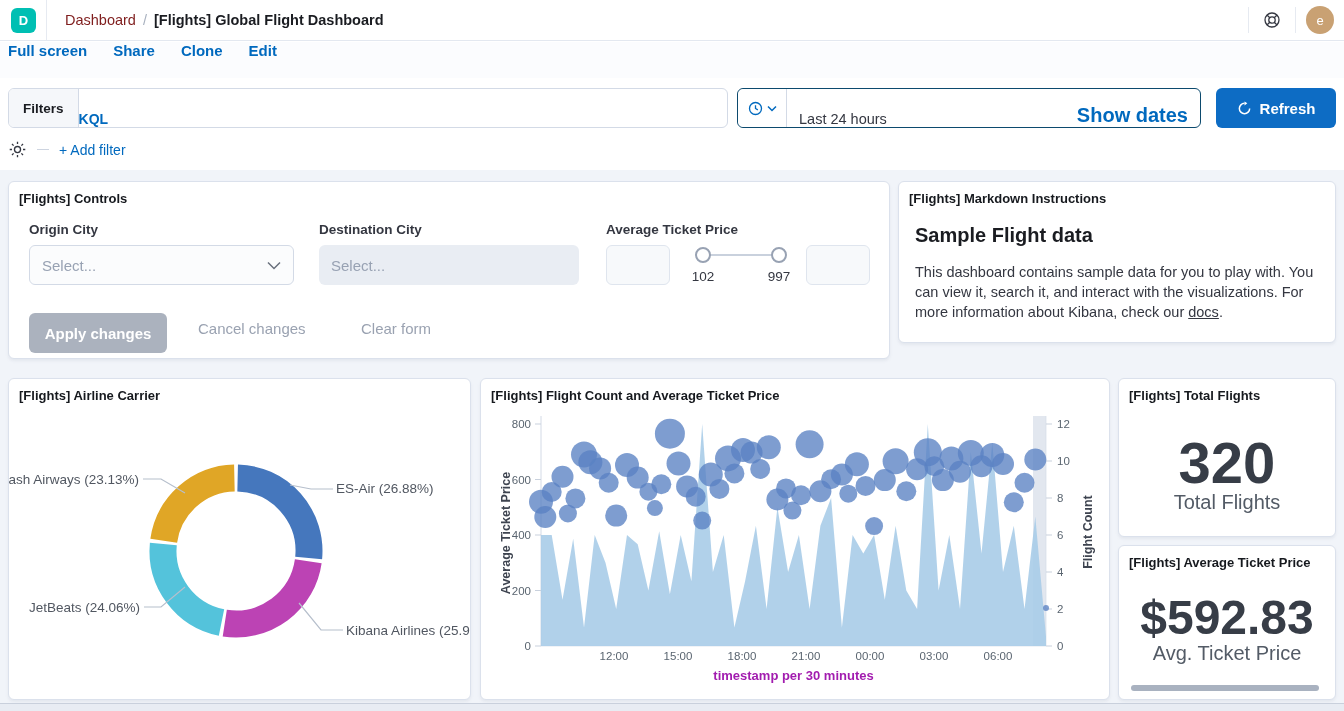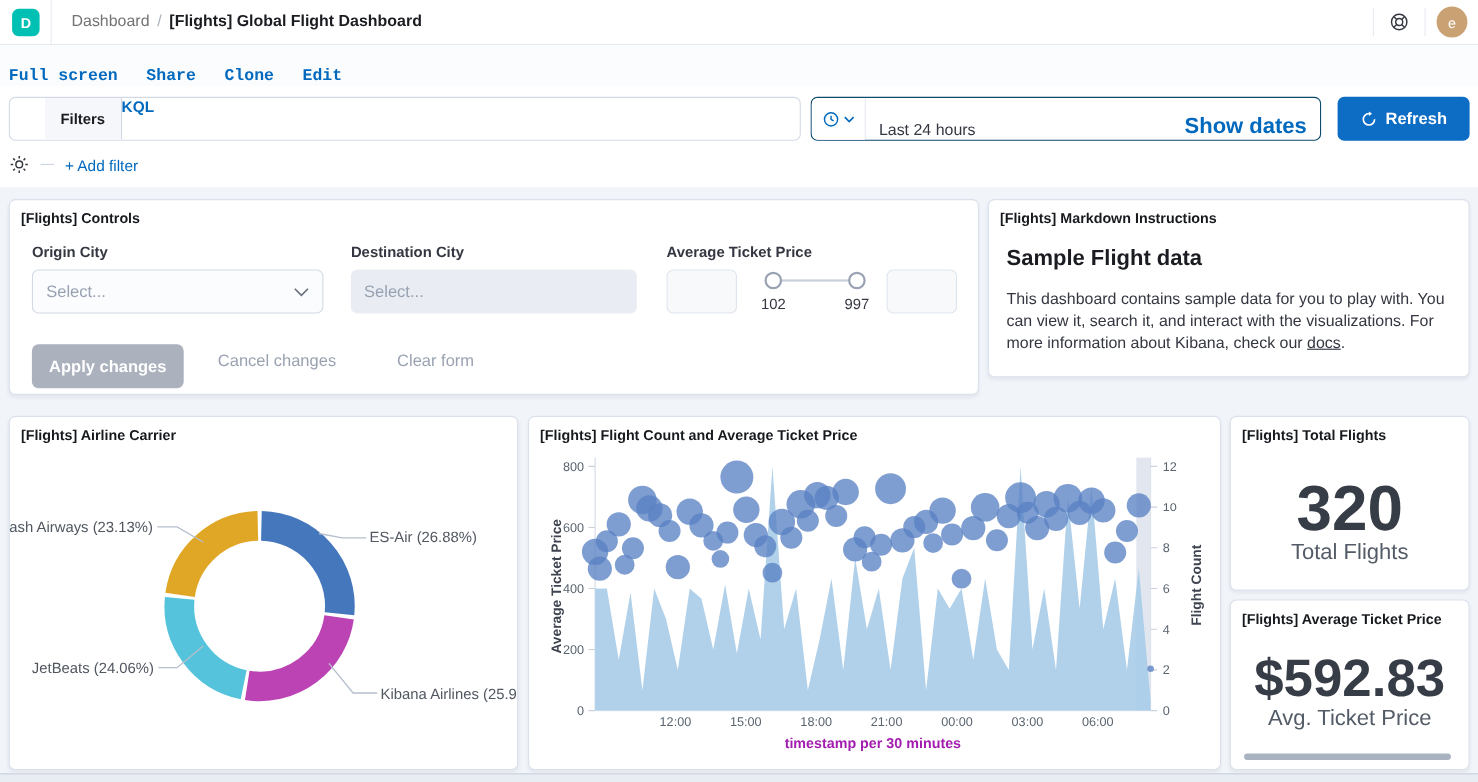--- a/index.html
+++ b/index.html
@@ -6,32 +6,32 @@
   html,body { width:1344px; height:711px; }
   body { font-family:"Liberation Sans", sans-serif; background:#fff; position:relative; overflow:hidden; }
   .abs { position:absolute; }
 
   
   .topbar { left:0; top:0; width:1344px; height:41px; background:#fff; border-bottom:1px solid #e3e8f0; display:flex; align-items:center; }
   .app-icon { width:25px; height:25px; margin-left:11px; border-radius:6px; background:#00bfb3; color:#fff; font-weight:bold; font-size:13px; display:flex; align-items:center; justify-content:center; }
   .vdiv { width:1px; height:40px; background:#e6eaf1; }
   .vdiv.short { height:26px; }
   .crumbs { margin-left:18px; font-size:14.5px; display:flex; align-items:center; gap:7px; }
-  .crumb-root { color:#737373; cursor:pointer; }
+  .crumb-root { color:#7f1d1d; cursor:pointer; }
   .crumb-sep { color:#a8b1bf; }
   .crumb-cur { color:#1a1c21; font-weight:600; }
   .topbar-right { margin-left:auto; display:flex; align-items:center; height:41px; }
   .help-btn { width:46px; display:flex; justify-content:center; }
   .avatar { width:28px; height:28px; border-radius:50%; background:#c9a173; color:#fff; font-size:13px; display:flex; align-items:center; justify-content:center; margin:0 10px; }
 
-  .navrow { left:0; top:42px; width:1344px; height:36px; background:#fbfcfe; display:flex; align-items:flex-end; gap:26px; padding-left:8px;font-family:Liberation Mono, monospace; }
+  .navrow { left:0; top:42px; width:1344px; height:36px; background:#fbfcfe; display:flex; align-items:flex-start; gap:26px; padding-left:8px; }
   .navlink { color:#0069be; font-weight:600; font-size:15px; cursor:pointer; }
 
   
-  .searchwrap { left:8px; top:88px; width:720px; height:40px; border:1px solid #d3dae6; border-radius:6px; background:#fff; display:flex; align-items:flex-start; overflow:hidden;padding-left:32px; }
+  .searchwrap { left:8px; top:88px; width:720px; height:40px; border:1px solid #d3dae6; border-radius:6px; background:#fff; display:flex; align-items:flex-end; overflow:hidden; }
   .filters-btn { height:100%; padding:0 14px; background:#f5f7fa; border-right:1px solid #d3dae6; display:flex; align-items:center; font-weight:700; font-size:13.5px; color:#1a1c21; cursor:pointer; }
   .search-input { flex:1; border:0; outline:none; font-size:15px; padding:0 12px; color:#343741; font-family:"Liberation Sans",sans-serif; background:transparent; }
   .search-input::placeholder { color:#98a2b3; }
   .kql { color:#0069be; font-weight:600; font-size:14px; padding-right:13px; cursor:pointer; }
 
   .timegroup { left:737px; top:88px; width:464px; height:40px; border:1px solid #0c4a6e; border-radius:6px; background:#fff; display:flex; align-items:flex-end; }
   .clockseg { height:100%; width:49px; border-right:1px solid #d3dae6; display:flex; align-items:center; justify-content:center; gap:4px; cursor:pointer; background:#fff; border-radius:6px 0 0 6px; }
   .timeval { font-size:14.5px; color:#343741; padding-left:12px; }
   .showdates { margin-left:auto; padding-right:12px; color:#0069be; font-weight:600; font-size:20px; cursor:pointer; }
   .refresh-btn { left:1216px; top:88px; width:120px; height:40px; background:#0d6cc4; border:none; border-radius:6px; color:#fff; font-size:15px; font-weight:600; display:flex; align-items:center; justify-content:center; gap:8px; cursor:pointer; font-family:"Liberation Sans",sans-serif; }

